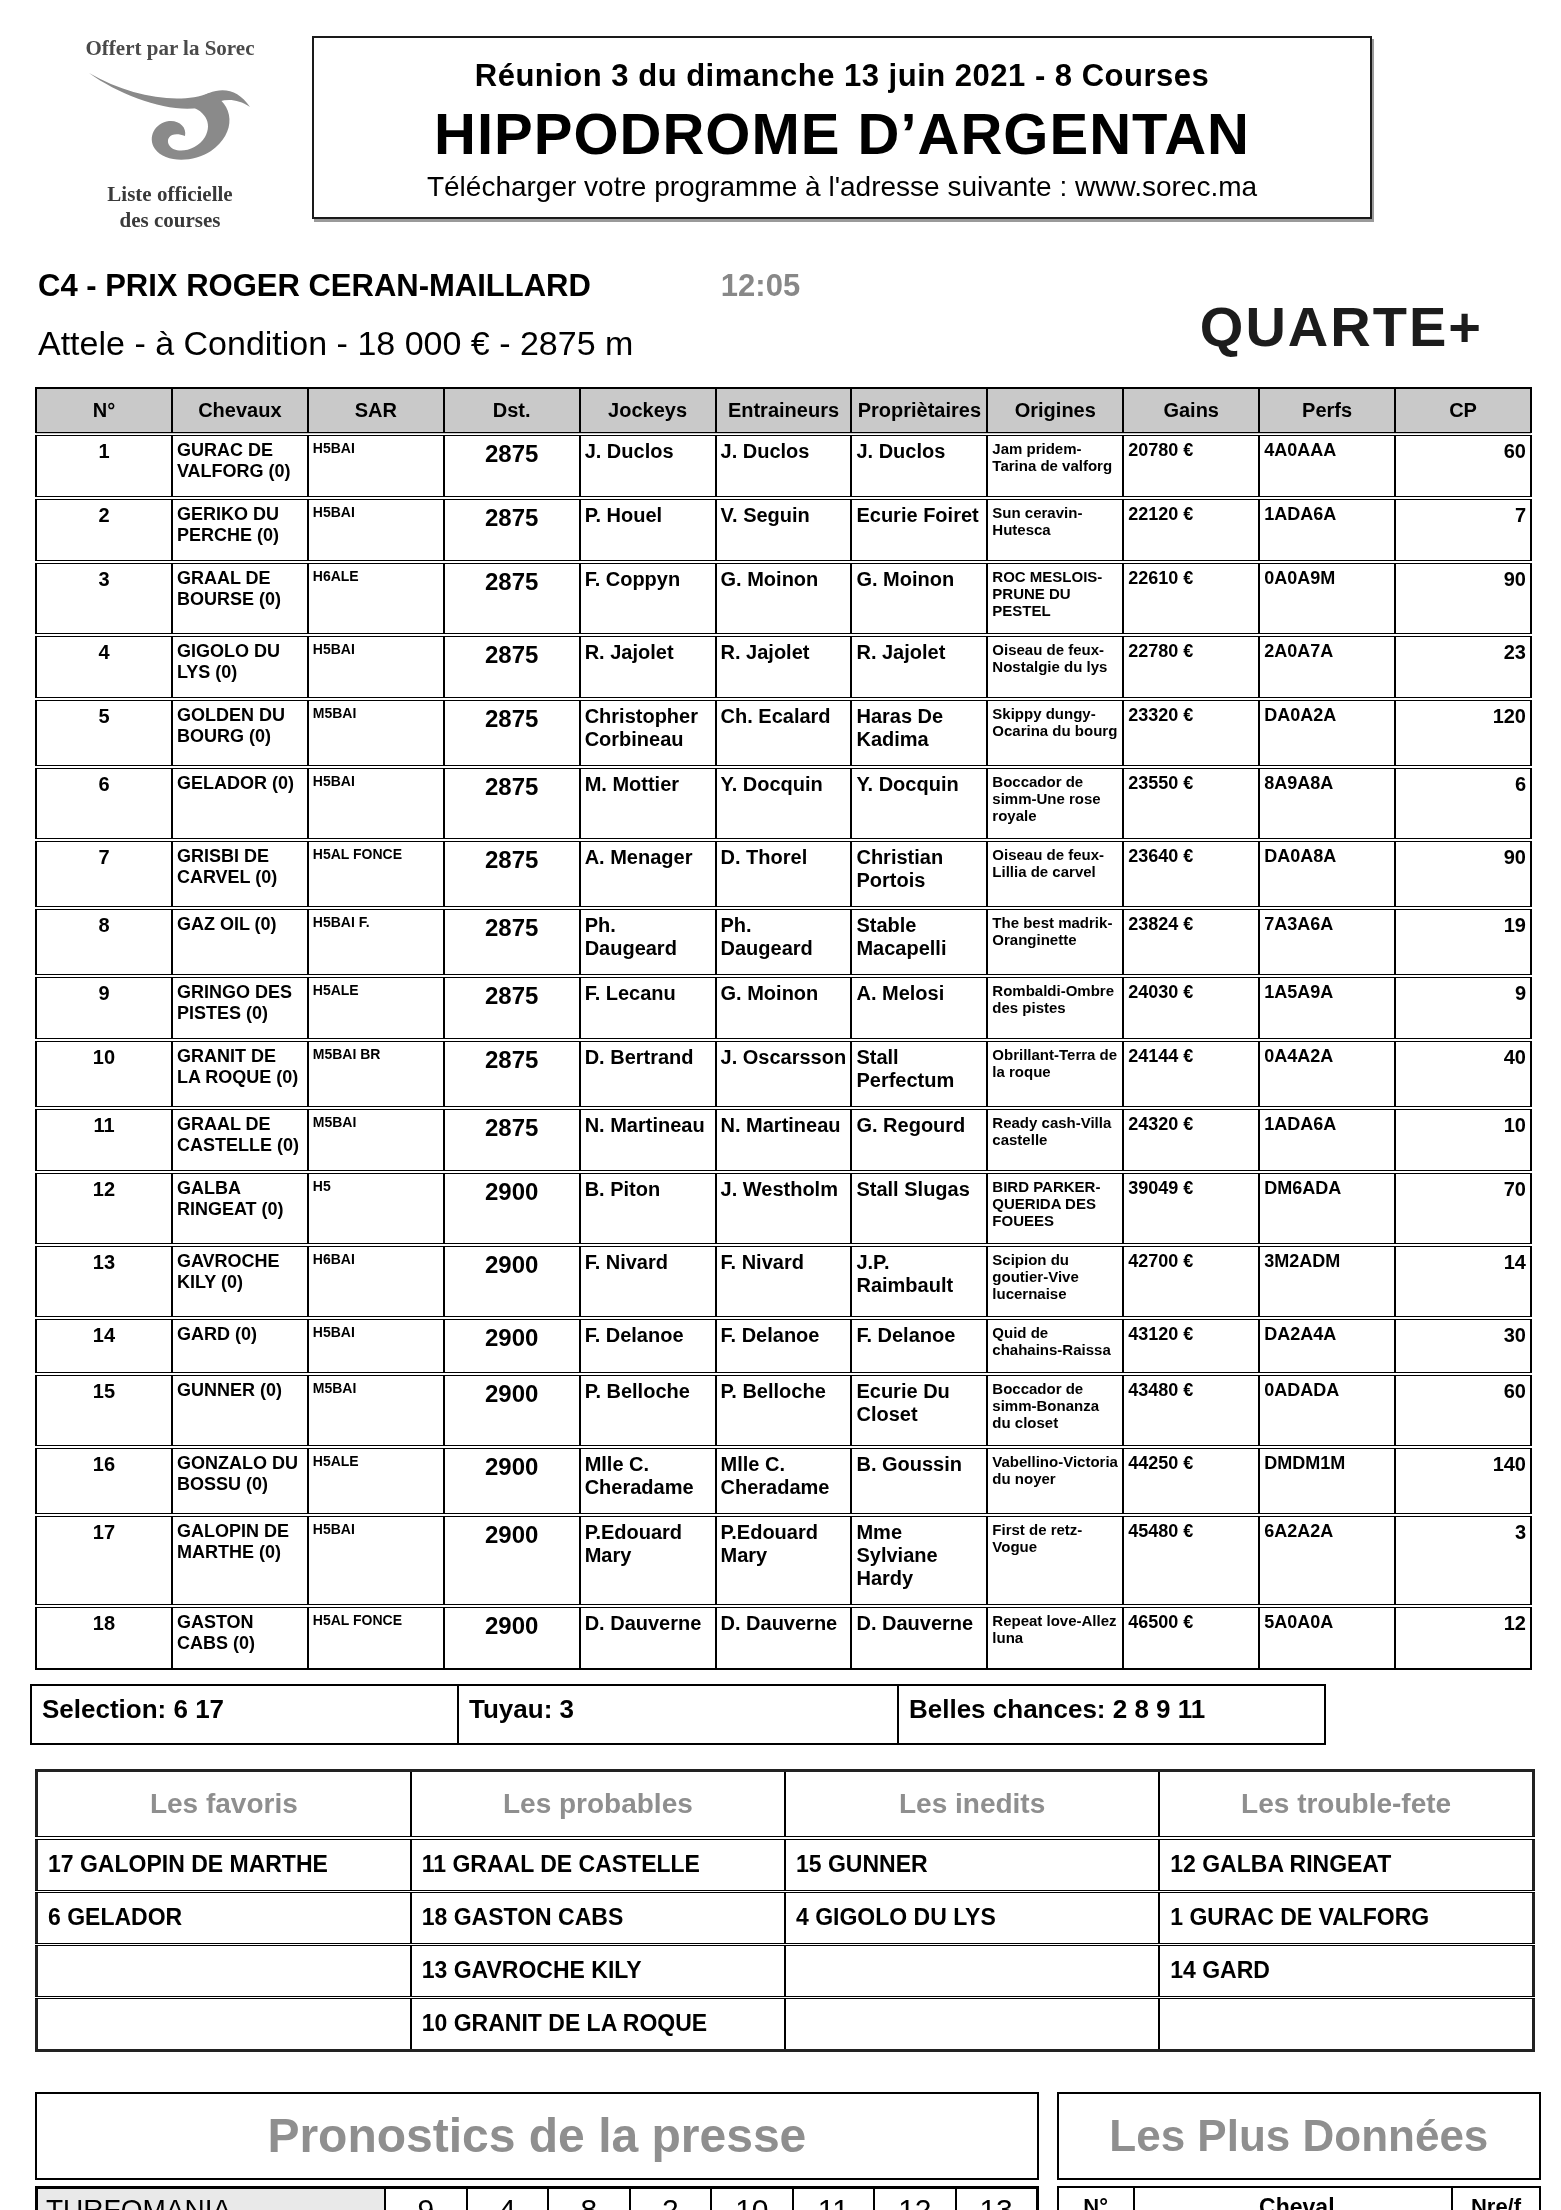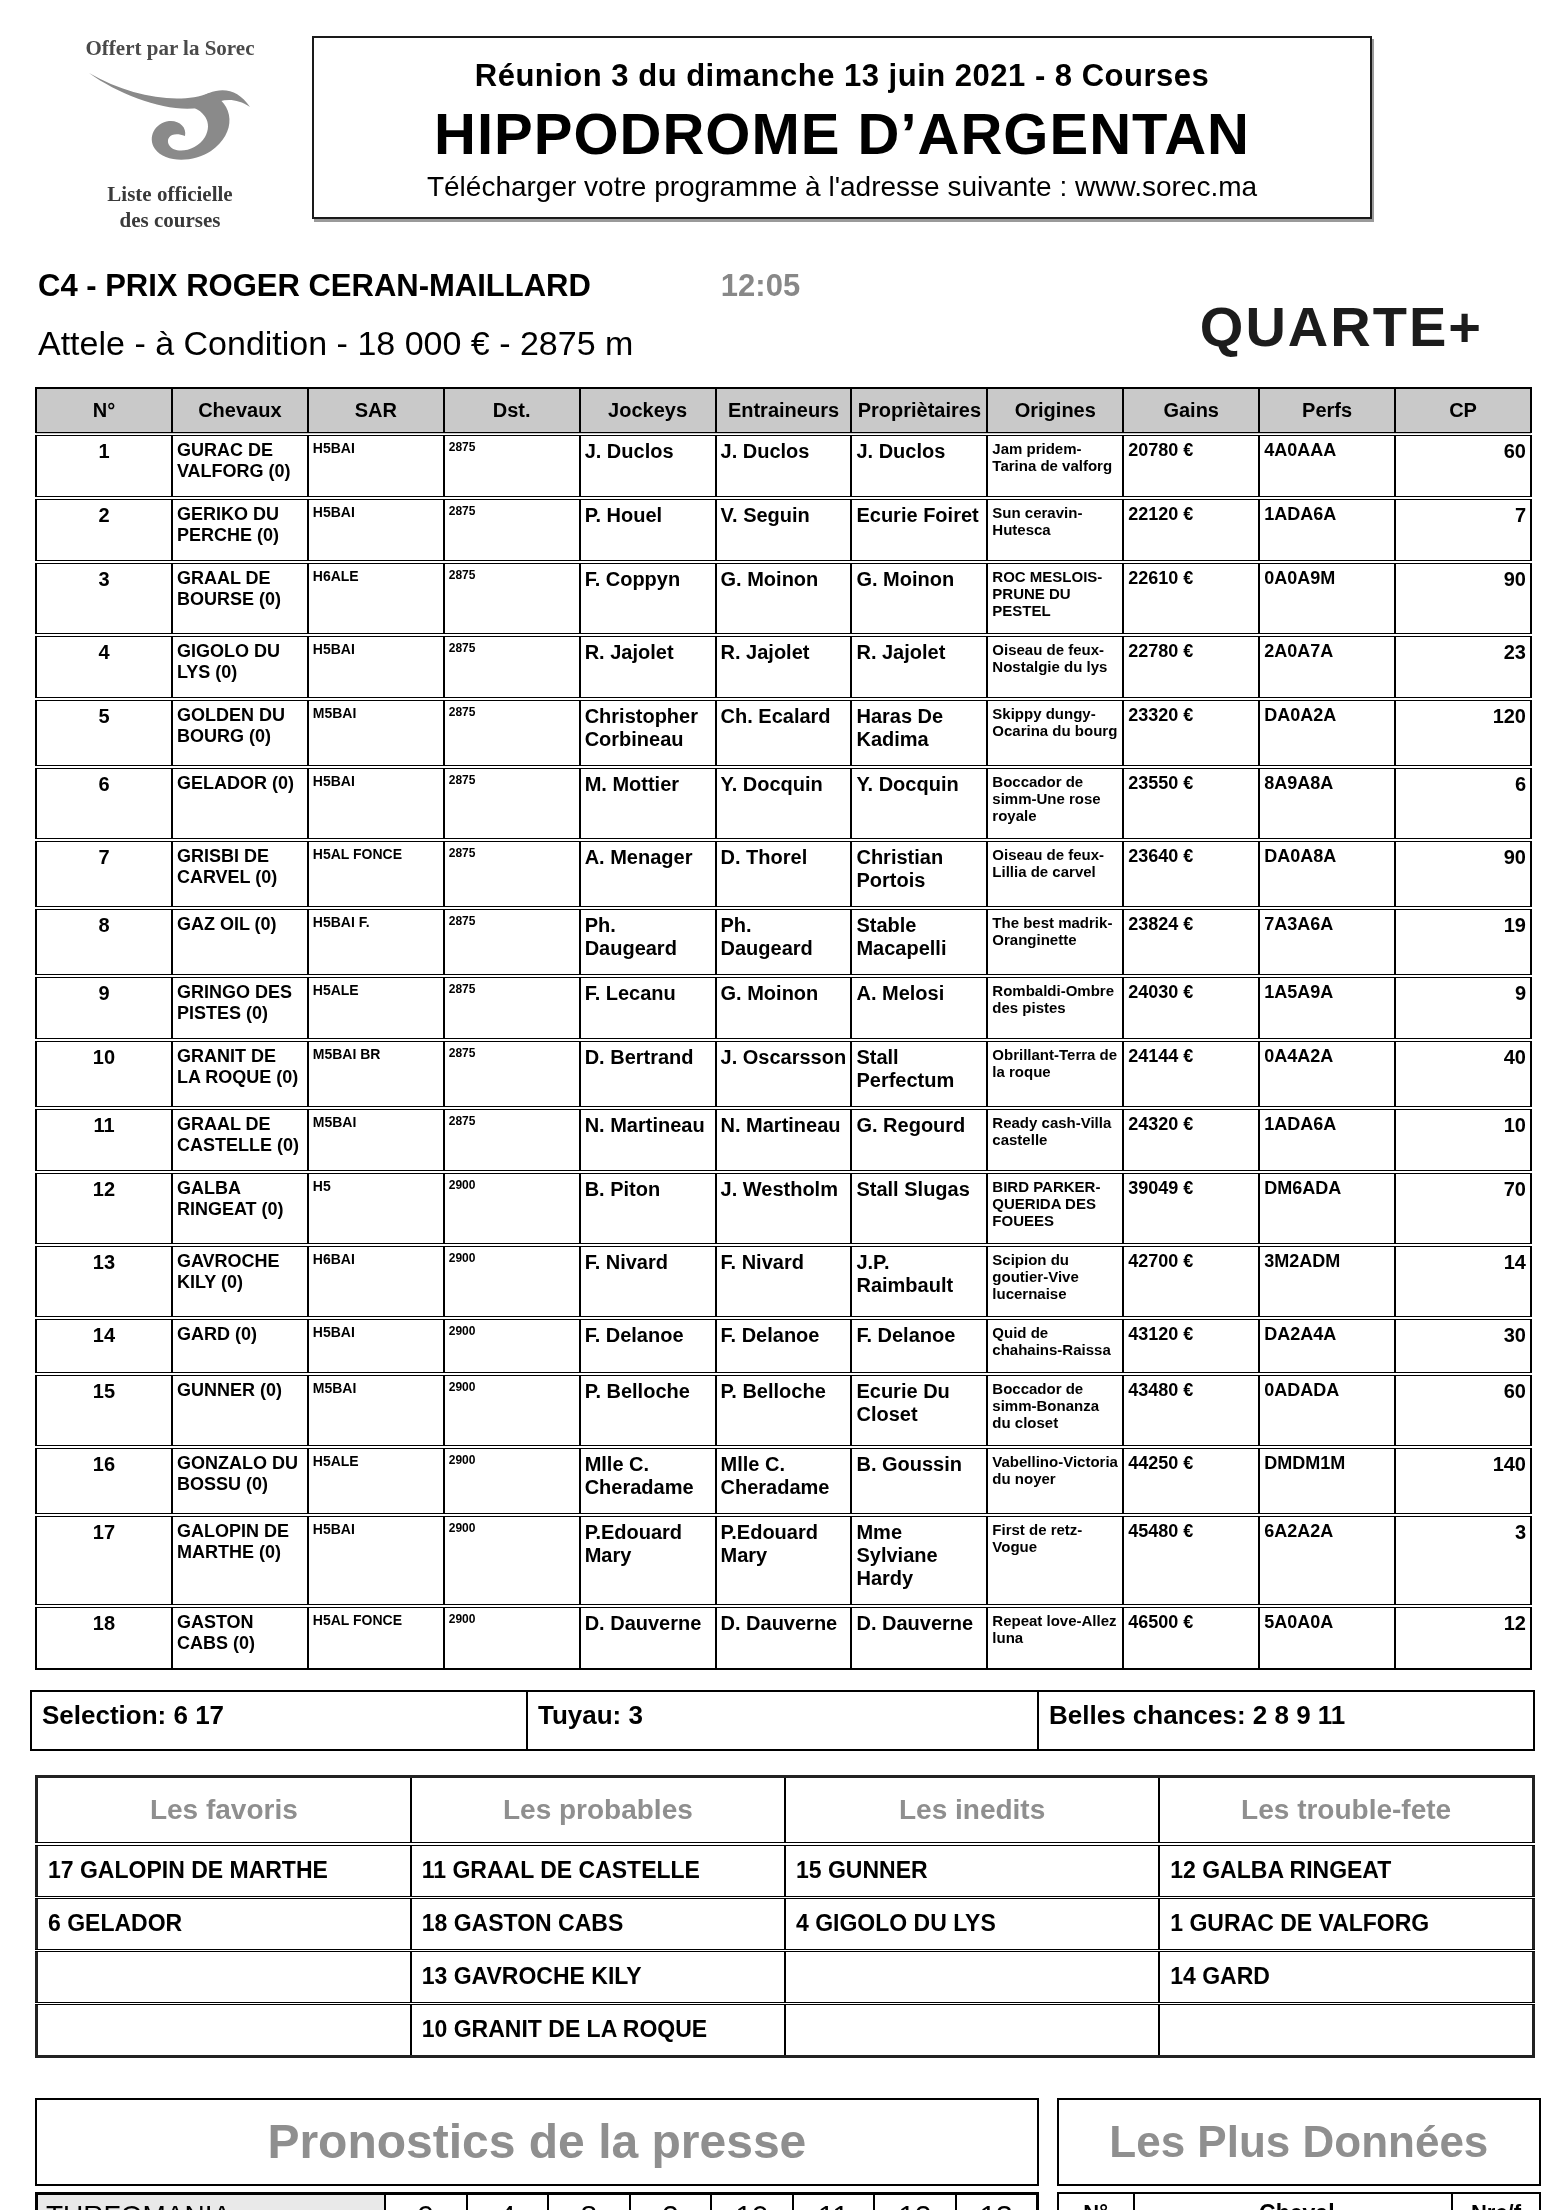--- a/index.html
+++ b/index.html
@@ -30,31 +30,31 @@
   table{border-collapse:collapse;}
   .runners{width:1497px;margin:24px 0 0 35px;table-layout:fixed;border:2px solid #000;}
   .runners th{background:#c9c9c9;font-weight:bold;font-size:20px;padding:10px 2px;
               border:2px solid #000;text-align:center;}
   .runners td{border-left:2px solid #000;border-right:2px solid #000;
               vertical-align:top;padding:4px 4px 14px;font-weight:bold;overflow:hidden;}
   .runners tbody tr{border-top:4px double #000;}
   .col-num{width:3.1%;text-align:center;font-size:20px;}
   .col-cheval{width:13.1%;font-size:18px;}
   .col-sar{width:5.2%;font-size:14px;}
-  .col-dst{width:4.4%;text-align:left;font-size:12px;}
+  .col-dst{width:4.4%;text-align:center;font-size:24px;}
   .col-jockey{width:10.9%;font-size:20px;}
   .col-entraineur{width:13%;font-size:20px;}
   .col-proprietaire{width:20.1%;font-size:20px;}
   .col-origines{width:16.5%;font-size:15px;}
   .col-gains{width:5.9%;text-align:left;font-size:18px;}
   .col-perfs{width:5.1%;font-size:18px;word-break:break-all;}
   .col-cp{width:2.7%;text-align:right;font-size:20px;}
 
   
-  .selstrip{width:1505px;margin:20px 0 0 30px;border:2px solid #000;}
+  .selstrip{width:1296px;margin:14px 0 0 30px;border:2px solid #000;}
   .selstrip td{border:2px solid #000;font-size:26px;font-weight:bold;
                padding:8px 10px 18px;vertical-align:top;}
   .selstrip .c1{width:33%;}.selstrip .c2{width:34%;}.selstrip .c3{width:33%;}
 
   
   .picks{width:1500px;margin:24px 0 0 35px;border:3px solid #222;table-layout:fixed;}
   .picks th{border:2px solid #000;border-bottom:4px double #000;color:#8f8f8f;
             font-size:28px;font-weight:bold;padding:16px 4px;text-align:center;}
   .picks td{border:2px solid #000;font-size:23px;font-weight:bold;
             padding:8px 10px;height:34px;vertical-align:middle;}

